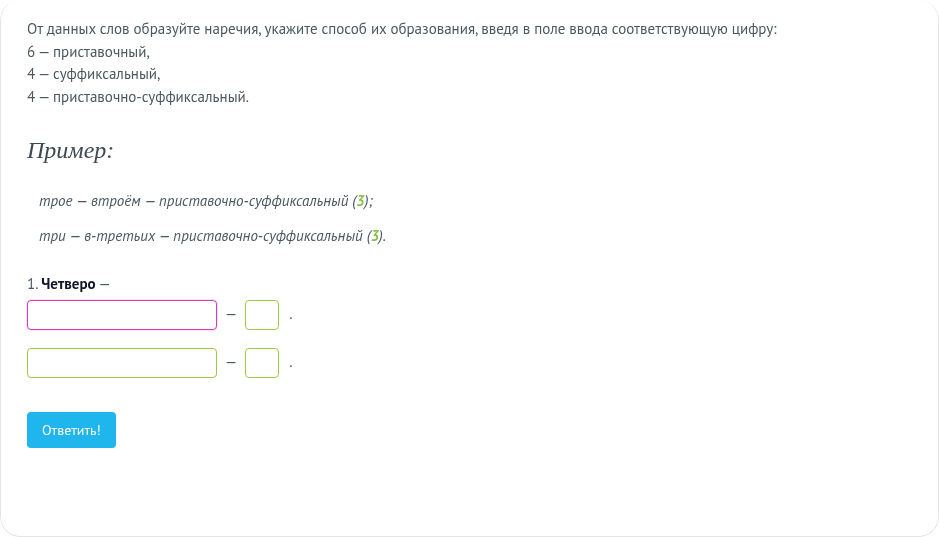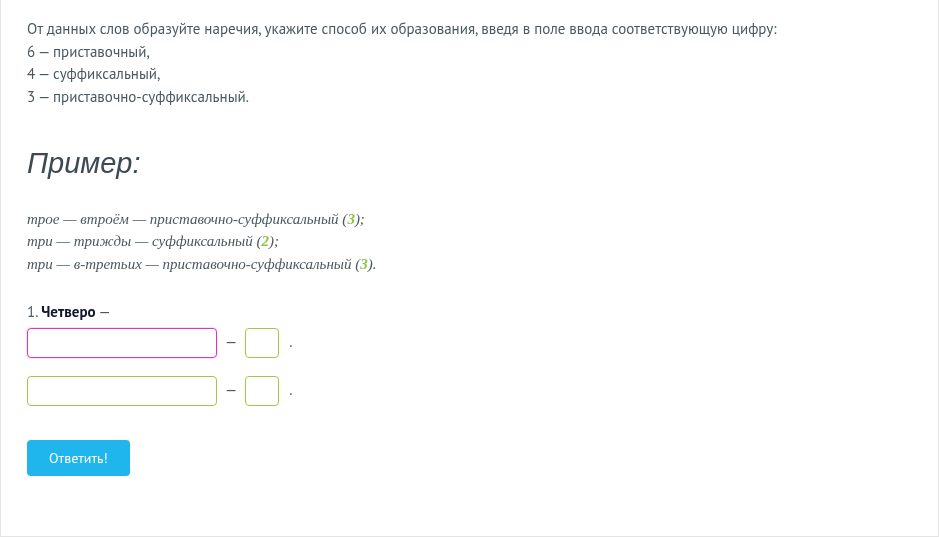--- a/index.html
+++ b/index.html
@@ -1,15 +1,15 @@
 <!DOCTYPE html>
 <html><head>
 <meta charset="utf-8">
 <style>
-  * { box-sizing: border-box; }
+  * { box-sizing: border-box; border-radius: 20px; }
   body {
     margin: 0;
     padding: 0;
     font-family: "PT Sans", "Segoe UI", Arial, sans-serif;
     background: #fff;
     color: #3d4a52;
     font-size: 15px;
     line-height: 1.5;
   }
   .container {
@@ -20,31 +20,31 @@
     padding: 18px 26px 20px 26px;
   }
   .instructions {
     color: #4a5860;
     margin-bottom: 18px;
   }
   .instructions p { margin: 0; }
   h3.example-heading {
     font-style: italic;
     font-weight: 400;
-    font-size: 29px;
+    font-size: 24px;
     color: #3d4a52;
-    margin: 34px 0 22px 0;
-    font-family: Liberation Sans, sans-serif;
+    margin: 24px 0 22px 0;
+    font-family: Liberation Serif, serif;
   }
   .examples {
     font-style: italic;
     color: #4a5860;
     margin-bottom: 26px;
   }
-  .examples p { margin: 0; font-family: Liberation Serif, serif; }
+  .examples p { margin: 12px; }
   .green-num {
     color: #8bc34a;
     font-weight: 700;
     font-style: italic;
   }
   .task-row {
     margin-bottom: 18px;
   }
   .task-label {
     color: #4a5860;
@@ -84,43 +84,42 @@
     background: #fff;
   }
   .dash { color: #4a5860; padding: 0 2px; }
   .period { color: #4a5860; padding-left: 4px; }
   .submit-btn {
     margin-top: 16px;
     background: #1fb6ed;
     color: #fff;
     border: none;
     border-radius: 4px;
-    padding: 9px 22px;
+    padding: 9px 15px;
     font-size: 14px;
     font-family: inherit;
     cursor: pointer;
   }
 </style>
 </head>
 <body>
 
 <div class="container">
 
   <div class="instructions">
     <p>От данных слов образуйте наречия, укажите способ их образования, введя в поле ввода соответствующую цифру:</p>
     <p>6 — приставочный,</p>
     <p>4 — суффиксальный,</p>
-    <p>3 — приставочно-суффиксальный.</p>
+    <p>4 — приставочно-суффиксальный.</p>
   </div>
 
   <h3 class="example-heading">Пример:</h3>
 
   <div class="examples">
     <p><span>трое — втроём — приставочно-суффиксальный (</span><span class="green-num">3</span><span>);</span></p>
-    <p><span>три — трижды — суффиксальный (</span><span class="green-num">2</span><span>);</span></p>
     <p><span>три — в-третьих — приставочно-суффиксальный (</span><span class="green-num">3</span><span>).</span></p>
   </div>
 
   <div class="task-row">
     <div class="task-label"><span>1.</span> <b>Четверо</b><span> —</span></div>
     <div class="inputs-line">
       <input type="text" class="wide focused" value="" style="">
       <span class="dash">—</span>
       <input type="text" class="narrow" value="" style="">
       <span class="period">.</span>

